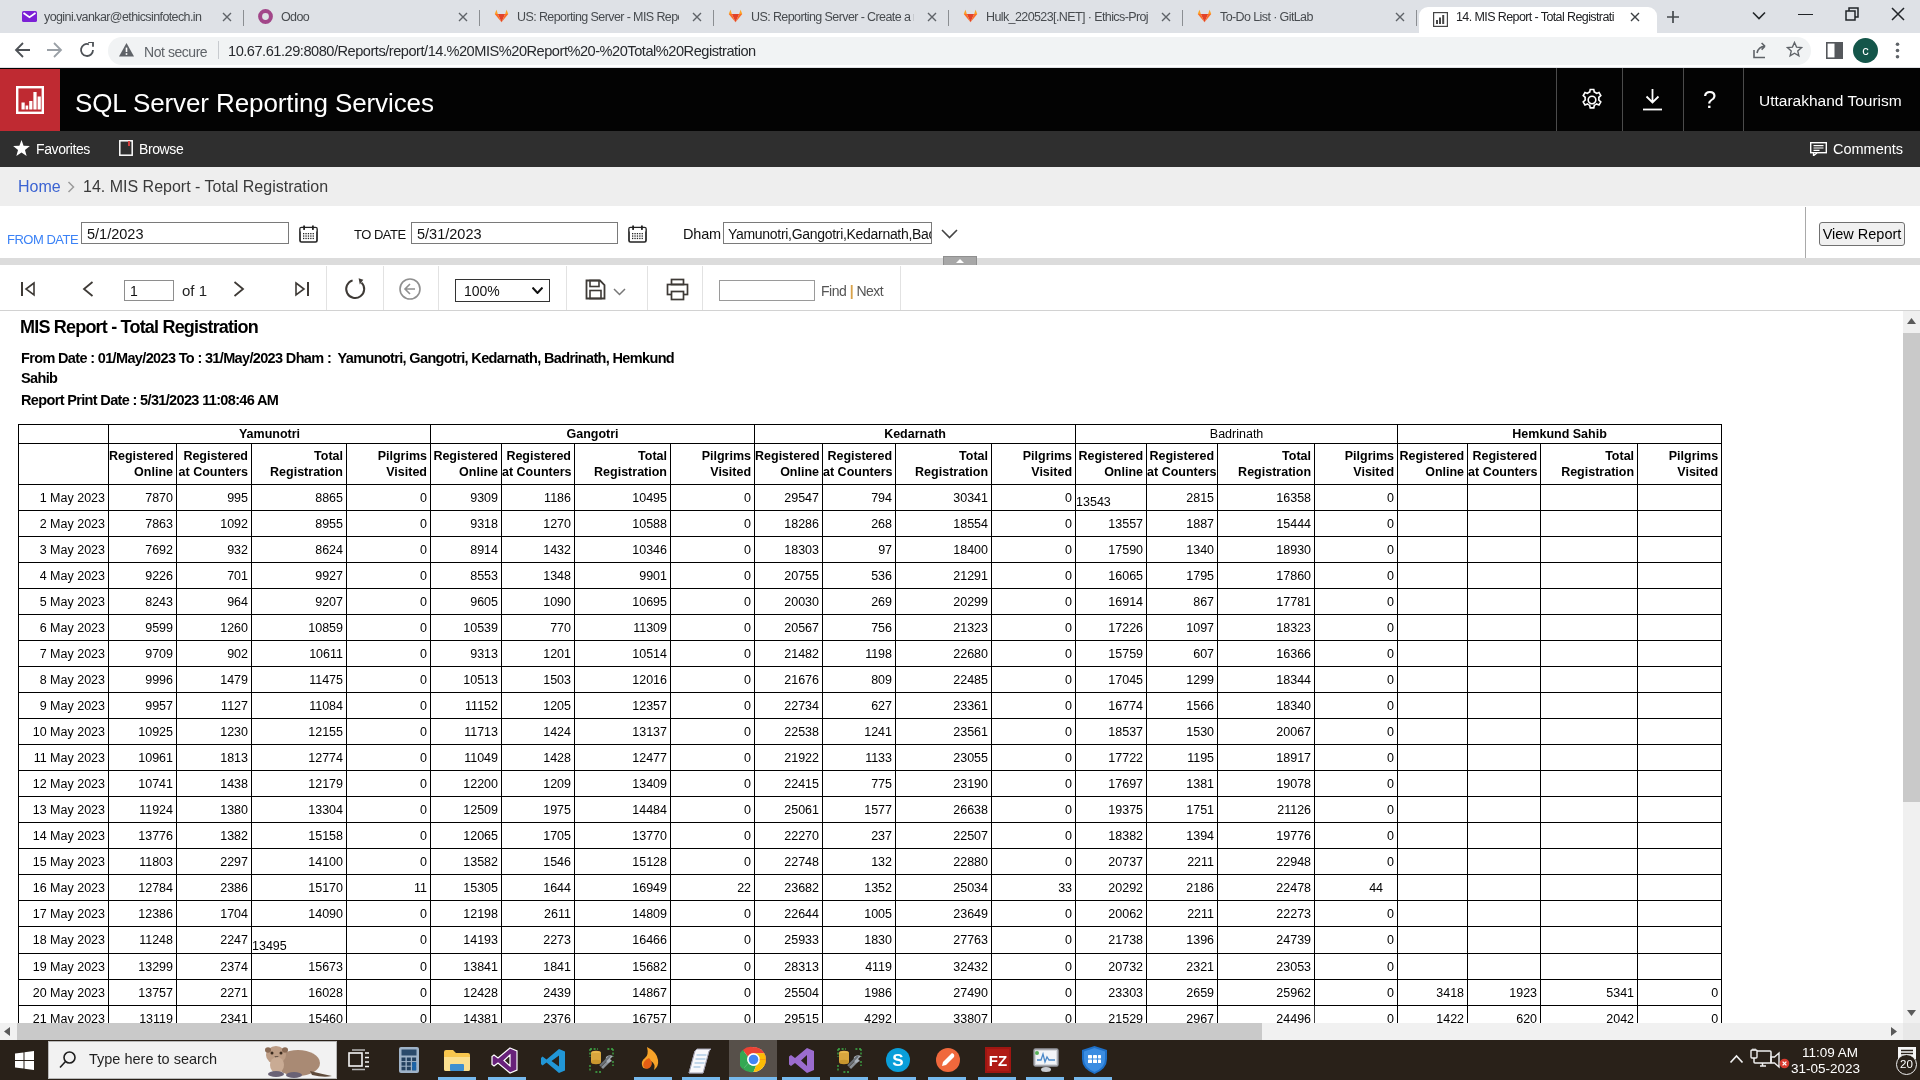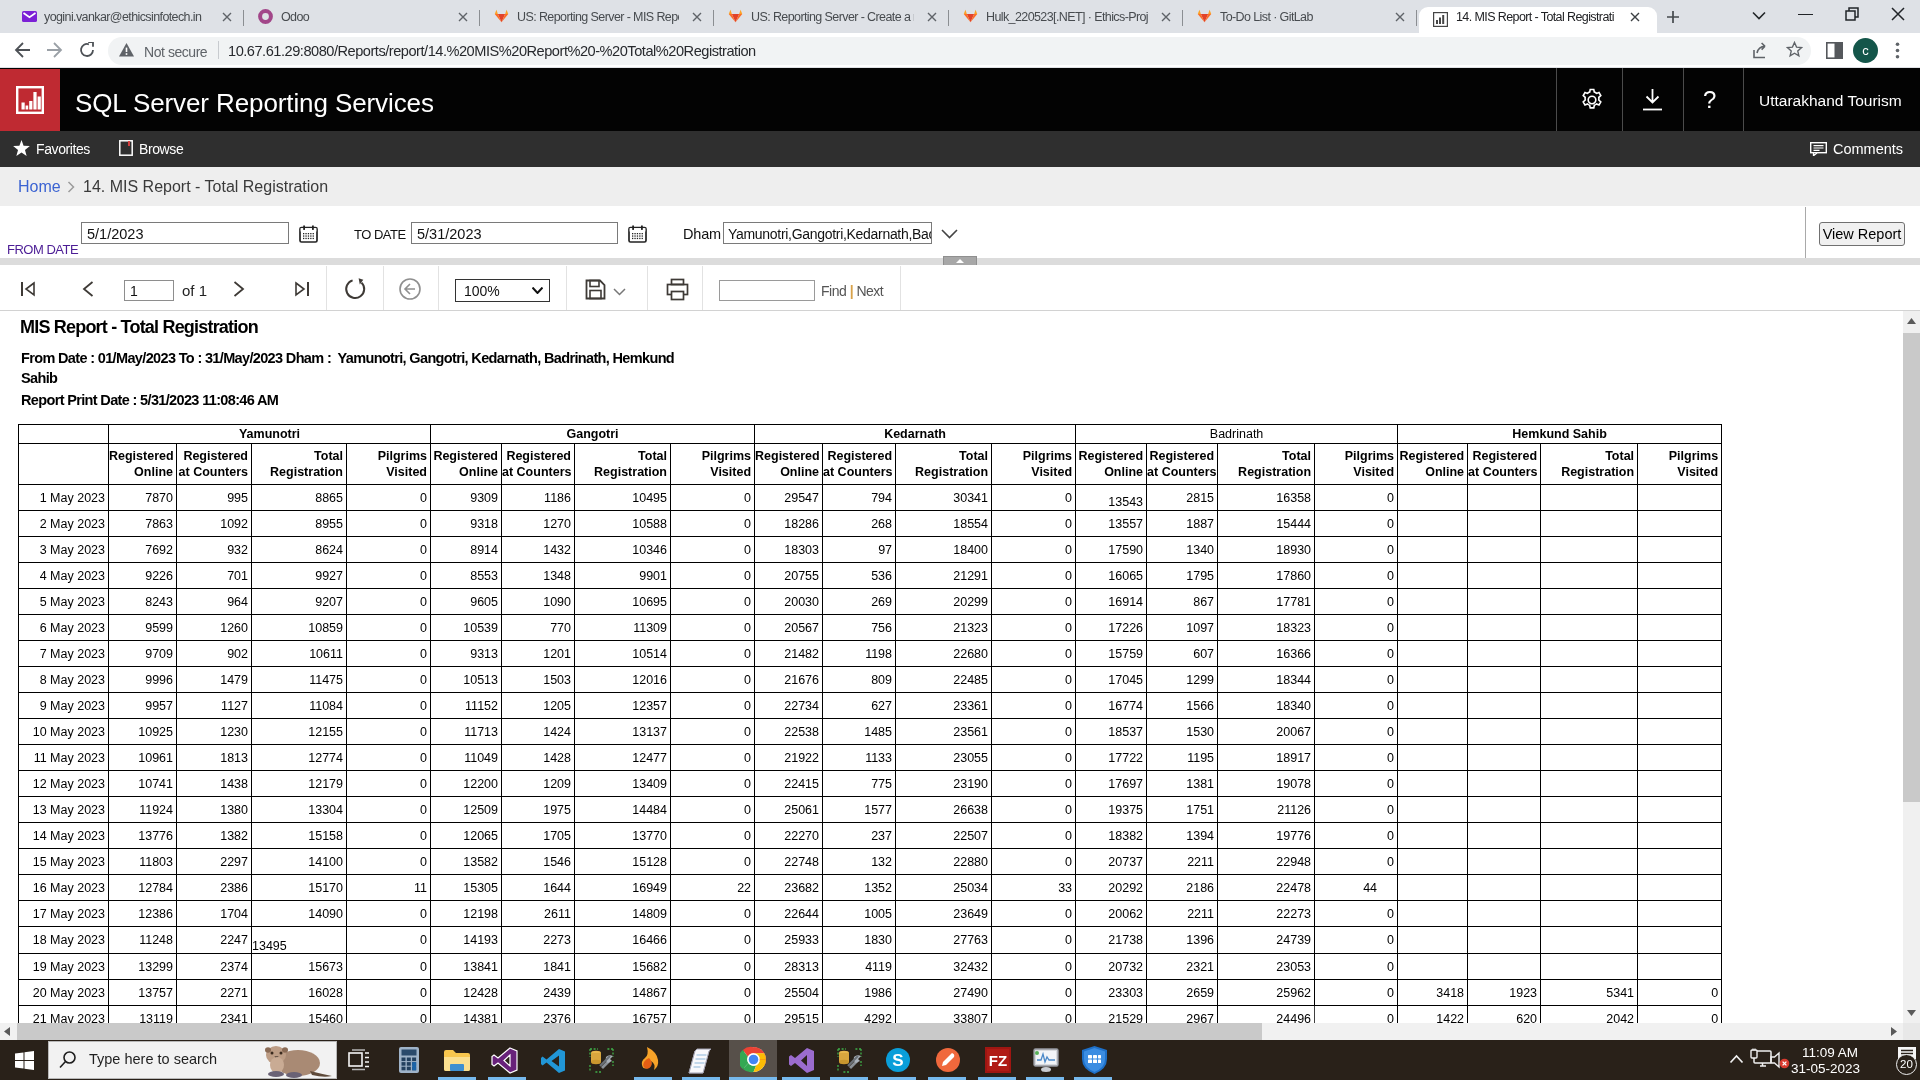--- a/index.html
+++ b/index.html
@@ -177,21 +177,21 @@
     <path d="M3.5 3.6 h10 M3.5 6 h10 M3.5 8.4 h6" stroke="#fff" stroke-width="1.1"></path>
   </svg>
 <div class="a" style="left:1833px;top:141px;font-size:14.5px;color:#fff">Comments</div>
 <div class="a" style="left:0;top:167px;width:1920px;height:39px;background:#eeeeee"></div>
 <div class="a" style="left:18px;top:178px;font-size:16px;color:#3b63d2">Home</div>
 <svg class="a" style="left:67px;top:181px" width="8" height="12" viewBox="0 0 8 12">
     <path d="M1.5 1 L6.5 6 L1.5 11" fill="none" stroke="#9b9b9b" stroke-width="1.5"></path>
   </svg>
 <div class="a" style="left:83px;top:178px;font-size:16px;color:#3a3a3a">14. MIS Report - Total Registration</div>
 <div class="a" style="left:0;top:206px;width:1920px;height:52px;background:#fff"></div>
-<div class="a" style="left:7px;top:242px;font-size:13px;letter-spacing:-0.5px;color:#4c1d95">FROM DATE</div>
+<div class="a" style="left:7px;top:232px;font-size:13px;letter-spacing:-0.5px;color:#3b82f6">FROM DATE</div>
 <div class="a" style="left:81px;top:222px;width:208px;height:22px;border:1px solid #7a7a7a;font-size:14.5px;color:#111;padding:3px 0 0 5px">5/1/2023</div>
 <svg class="a" style="left:299px;top:225px" width="19" height="18" viewBox="0 0 19 18">
 <rect x="1" y="2.5" width="17" height="14.5" rx="1.5" fill="none" stroke="#222" stroke-width="1.7"></rect>
 <rect x="1.6" y="3.1" width="15.8" height="3.4" fill="#fff"></rect>
 <rect x="4.2" y="0.5" width="1.8" height="4.4" fill="#222"></rect>
     <rect x="13" y="0.5" width="1.8" height="4.4" fill="#222"></rect>
 <g fill="#222">
       <rect x="4.0" y="8.0" width="1.3" height="1.3"></rect>
       <rect x="6.4" y="8.0" width="1.3" height="1.3"></rect>
       <rect x="8.8" y="8.0" width="1.3" height="1.3"></rect>
@@ -363,21 +363,21 @@
         <td style="border:1px solid #000;text-align:right;padding:0 3px 0 0">8865</td>
         <td style="border:1px solid #000;text-align:right;padding:0 3px 0 0">0</td>
         <td style="border:1px solid #000;text-align:right;padding:0 3px 0 0">9309</td>
         <td style="border:1px solid #000;text-align:right;padding:0 3px 0 0">1186</td>
         <td style="border:1px solid #000;text-align:right;padding:0 3px 0 0">10495</td>
         <td style="border:1px solid #000;text-align:right;padding:0 3px 0 0">0</td>
         <td style="border:1px solid #000;text-align:right;padding:0 3px 0 0">29547</td>
         <td style="border:1px solid #000;text-align:right;padding:0 3px 0 0">794</td>
         <td style="border:1px solid #000;text-align:right;padding:0 3px 0 0">30341</td>
         <td style="border:1px solid #000;text-align:right;padding:0 3px 0 0">0</td>
-        <td style="border:1px solid #000;text-align:right;padding:8px 3px 0 0">13543</td>
+        <td style="border:1px solid #000;padding:8px 3px 0 0">13543</td>
         <td style="border:1px solid #000;text-align:right;padding:0 3px 0 0">2815</td>
         <td style="border:1px solid #000;text-align:right;padding:0 3px 0 0">16358</td>
         <td style="border:1px solid #000;text-align:right;padding:0 3px 0 0">0</td>
         <td style="border:1px solid #000"></td>
         <td style="border:1px solid #000"></td>
         <td style="border:1px solid #000"></td>
         <td style="border:1px solid #000"></td>
       </tr>
       <tr style="height:26px">
         <td style="border:1px solid #000;text-align:right;padding:0 3px 0 0">2 May 2023</td>
@@ -567,21 +567,21 @@
         <td style="border:1px solid #000;text-align:right;padding:0 3px 0 0">10 May 2023</td>
         <td style="border:1px solid #000;text-align:right;padding:0 3px 0 0">10925</td>
         <td style="border:1px solid #000;text-align:right;padding:0 3px 0 0">1230</td>
         <td style="border:1px solid #000;text-align:right;padding:0 3px 0 0">12155</td>
         <td style="border:1px solid #000;text-align:right;padding:0 3px 0 0">0</td>
         <td style="border:1px solid #000;text-align:right;padding:0 3px 0 0">11713</td>
         <td style="border:1px solid #000;text-align:right;padding:0 3px 0 0">1424</td>
         <td style="border:1px solid #000;text-align:right;padding:0 3px 0 0">13137</td>
         <td style="border:1px solid #000;text-align:right;padding:0 3px 0 0">0</td>
         <td style="border:1px solid #000;text-align:right;padding:0 3px 0 0">22538</td>
-        <td style="border:1px solid #000;text-align:right;padding:0 3px 0 0">1485</td>
+        <td style="border:1px solid #000;text-align:right;padding:0 3px 0 0">1241</td>
         <td style="border:1px solid #000;text-align:right;padding:0 3px 0 0">23561</td>
         <td style="border:1px solid #000;text-align:right;padding:0 3px 0 0">0</td>
         <td style="border:1px solid #000;text-align:right;padding:0 3px 0 0">18537</td>
         <td style="border:1px solid #000;text-align:right;padding:0 3px 0 0">1530</td>
         <td style="border:1px solid #000;text-align:right;padding:0 3px 0 0">20067</td>
         <td style="border:1px solid #000;text-align:right;padding:0 3px 0 0">0</td>
         <td style="border:1px solid #000"></td>
         <td style="border:1px solid #000"></td>
         <td style="border:1px solid #000"></td>
         <td style="border:1px solid #000"></td>
@@ -711,21 +711,21 @@
         <td style="border:1px solid #000;text-align:right;padding:0 3px 0 0">1644</td>
         <td style="border:1px solid #000;text-align:right;padding:0 3px 0 0">16949</td>
         <td style="border:1px solid #000;text-align:right;padding:0 3px 0 0">22</td>
         <td style="border:1px solid #000;text-align:right;padding:0 3px 0 0">23682</td>
         <td style="border:1px solid #000;text-align:right;padding:0 3px 0 0">1352</td>
         <td style="border:1px solid #000;text-align:right;padding:0 3px 0 0">25034</td>
         <td style="border:1px solid #000;text-align:right;padding:0 3px 0 0">33</td>
         <td style="border:1px solid #000;text-align:right;padding:0 3px 0 0">20292</td>
         <td style="border:1px solid #000;text-align:right;padding:0 3px 0 0">2186</td>
         <td style="border:1px solid #000;text-align:right;padding:0 3px 0 0">22478</td>
-        <td style="border:1px solid #000;text-align:right;padding:0 20px 0 0">44</td>
+        <td style="border:1px solid #000;text-align:right;padding:0 14px 0 0">44</td>
         <td style="border:1px solid #000"></td>
         <td style="border:1px solid #000"></td>
         <td style="border:1px solid #000"></td>
         <td style="border:1px solid #000"></td>
       </tr>
       <tr style="height:26px">
         <td style="border:1px solid #000;text-align:right;padding:0 3px 0 0">17 May 2023</td>
         <td style="border:1px solid #000;text-align:right;padding:0 3px 0 0">12386</td>
         <td style="border:1px solid #000;text-align:right;padding:0 3px 0 0">1704</td>
         <td style="border:1px solid #000;text-align:right;padding:0 3px 0 0">14090</td>

